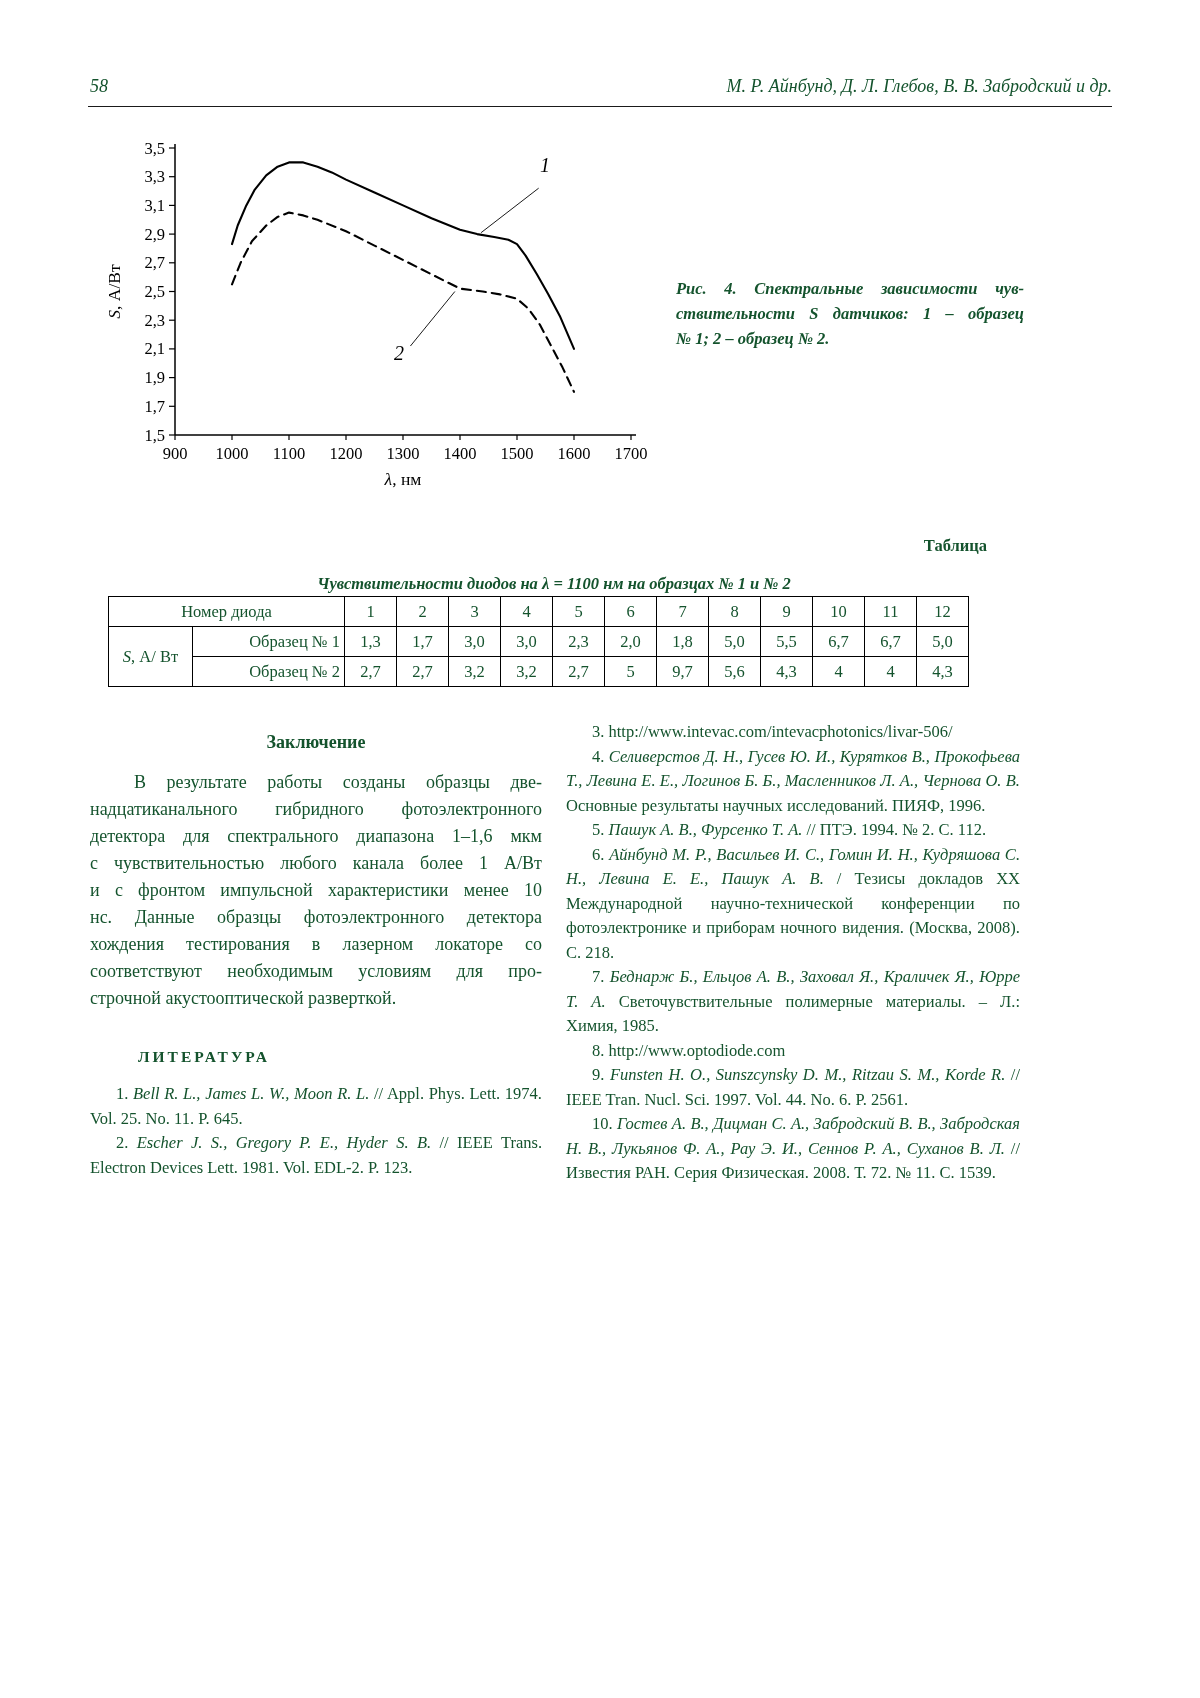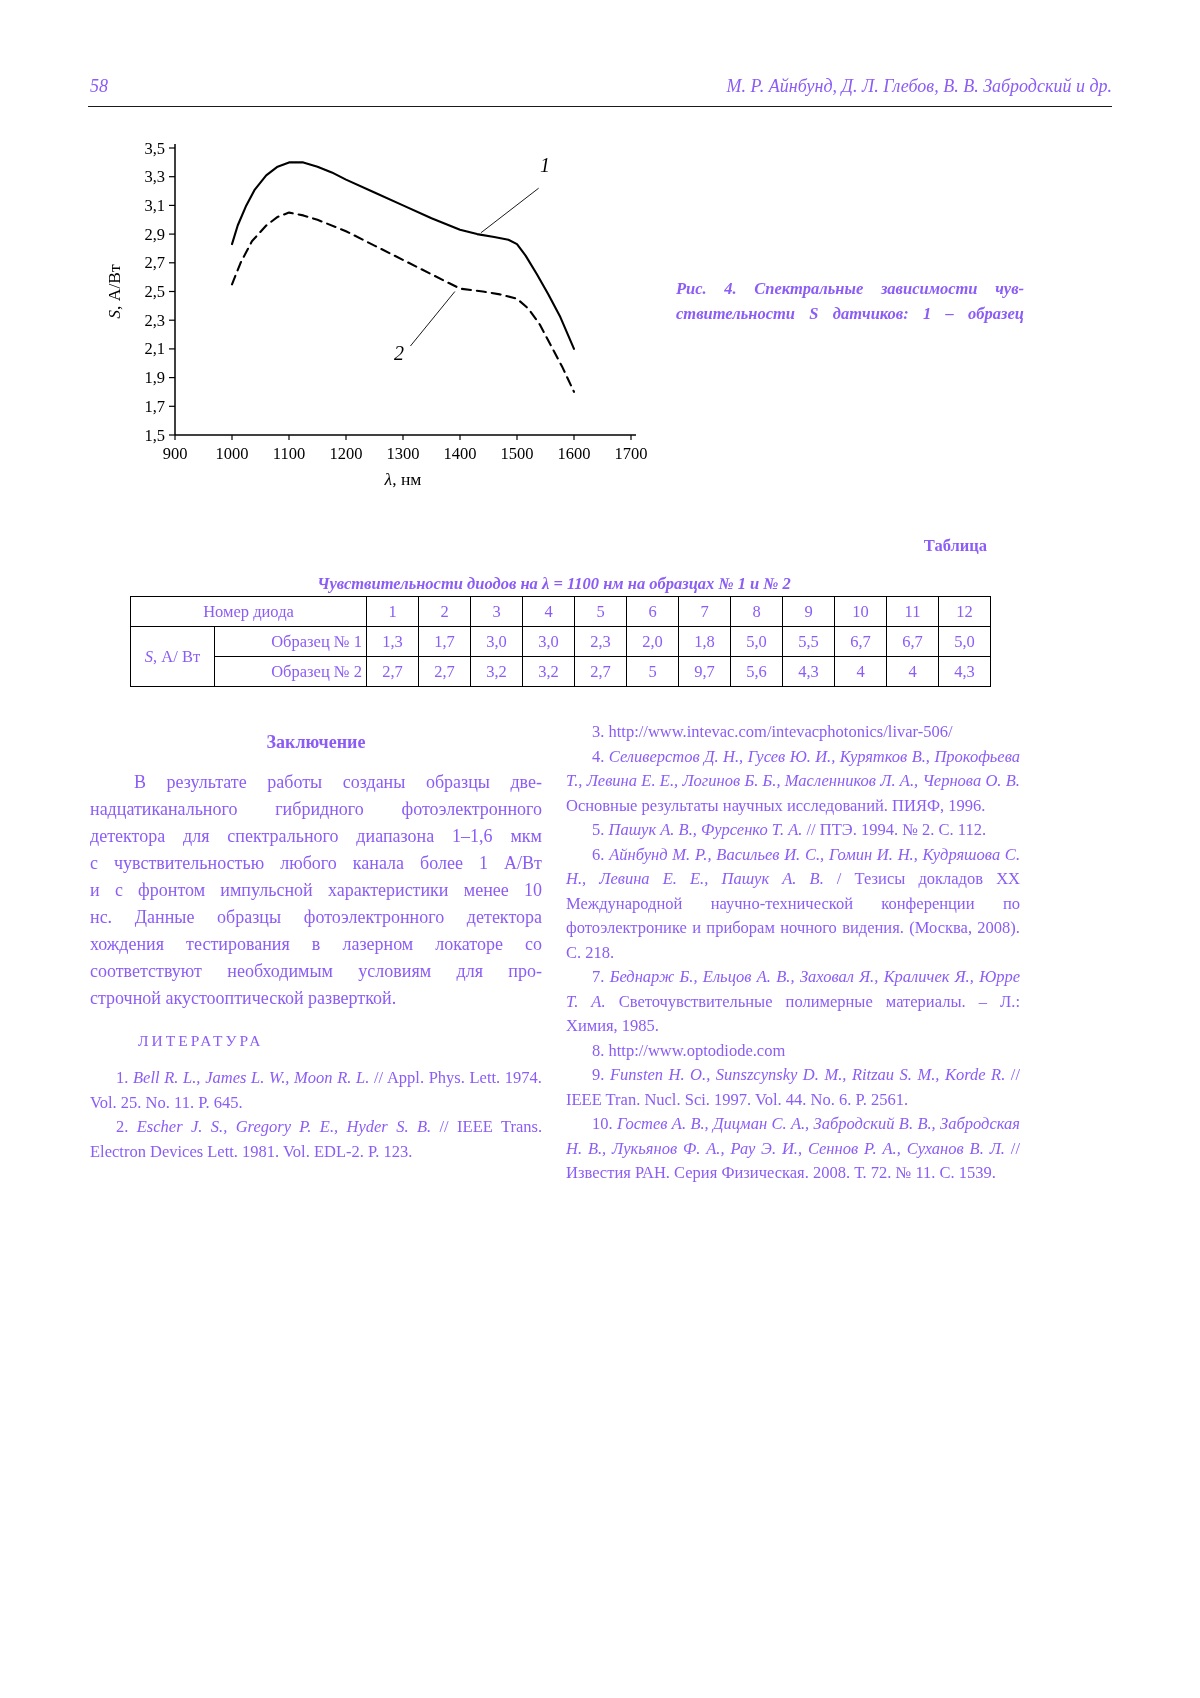--- a/index.html
+++ b/index.html
@@ -1,17 +1,17 @@
 <!DOCTYPE html>
 <html><head>
 <meta charset="utf-8">
 <style>
   html,body{margin:0;padding:0;background:#ffffff;}
   .page{position:relative;width:1200px;height:1383px;background:#fff;
-        font-family:"Liberation Serif",serif;color:#8b5cf6;overflow:hidden;}
+        font-family:"Liberation Serif",serif;color:#14532d;overflow:hidden;}
 
   
   .pageno{position:absolute;left:90px;top:76px;font-size:18px;font-style:italic;}
   .authors{position:absolute;right:88px;top:76px;font-size:18px;font-style:italic;}
   .rule{position:absolute;left:88px;right:88px;top:106px;border-top:1.8px solid #1a1a1a;}
 
   
   .chart{position:absolute;left:90px;top:138px;}
   .chart text{font-family:"Liberation Serif",serif;fill:#000;}
 
@@ -20,32 +20,32 @@
           font-weight:bold;font-style:italic;font-size:16.5px;line-height:25px;}
 
   .ln{text-align:justify;}
   .ln.j{text-align-last:justify;}
 
   
   .tablabel{position:absolute;left:121px;top:536px;width:866px;text-align:right;
             font-weight:bold;font-size:16.5px;}
   .tabtitle{position:absolute;left:121px;top:566px;width:866px;text-align:center;
             font-weight:bold;font-style:italic;font-size:16.5px;margin-top:8px;}
-  .dtable{position:absolute;left:130px;top:596px;border-collapse:collapse;
+  .dtable{position:absolute;left:108px;top:596px;border-collapse:collapse;
           font-size:16.5px;table-layout:fixed;}
   .dtable td{border:1px solid #000;height:29px;padding:0 4px;vertical-align:middle;}
   .dtable .c{text-align:center;}
   .dtable .l{text-align:right;padding-left:9px;}
 
   
   .colL{position:absolute;left:90px;top:720px;width:452px;}
   .colR{position:absolute;left:566px;top:720px;width:454px;}
   .concl-h{text-align:center;font-weight:bold;font-size:18px;margin:12px 0 16px 0;}
   .concl-p .ln{font-size:18px;line-height:27px;}
-  .lit-h{margin:20px 0 16px 48px;font-weight:normal;font-size:15.5px;letter-spacing:3px;}
+  .lit-h{margin:36px 0 16px 48px;font-weight:bold;font-size:15.5px;letter-spacing:3px;}
   .ref{margin:0;font-size:16.5px;line-height:24.5px;text-align:justify;text-indent:26px;}
 </style>
 </head>
 <body>
 
 <div class="page">
 
   <div class="pageno">58</div>
   <div class="authors">М. Р. Айнбунд, Д. Л. Глебов, В. В. Забродский и др.</div>
   <div class="rule"></div>
@@ -101,20 +101,21 @@
         <line x1="448.66" y1="50.17999999999998" x2="391.09" y2="94.66499999999999" stroke="#000" stroke-width="0.9"></line>
         <text x="454.93" y="34.39499999999998" text-anchor="middle" font-size="20" font-style="italic">1</text>
         <line x1="320.40999999999997" y1="208.02999999999997" x2="364.87" y2="153.5" stroke="#000" stroke-width="0.9"></line>
         <text x="309.01" y="222.38" text-anchor="middle" font-size="20" font-style="italic">2</text>
       </svg>
   </div>
 
   <div class="figcap">
       <div class="ln j">Рис. 4. Спектральные зависимости чув-</div>
       <div class="ln j">ствительности S датчиков: 1 – образец</div>
+      <div class="ln">№ 1; 2 – образец № 2.</div>
     </div>
 
   <div class="tablabel">Таблица</div>
   <div class="tabtitle">Чувствительности диодов на λ = 1100 нм на образцах № 1 и № 2</div>
   <table class="dtable">
       <colgroup>
         <col style="width:84px">
         <col style="width:152px">
         <col style="width:52px">
         <col style="width:52px">

